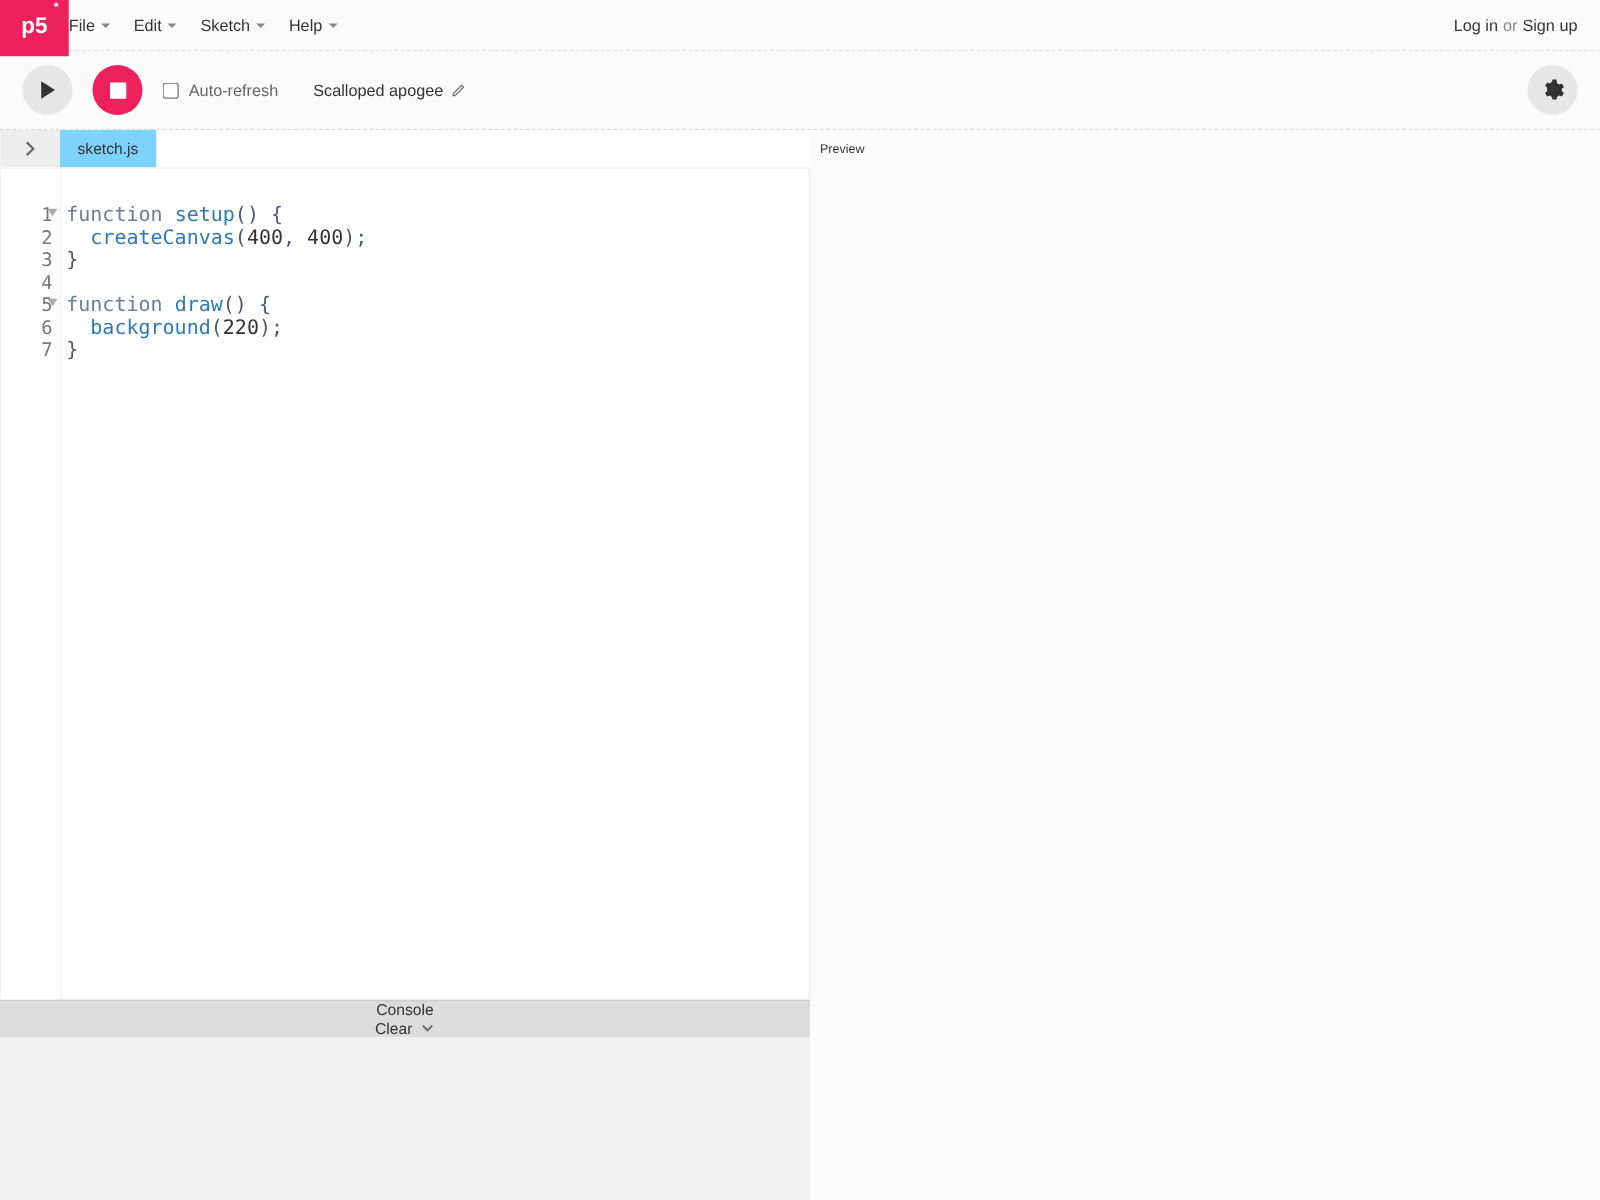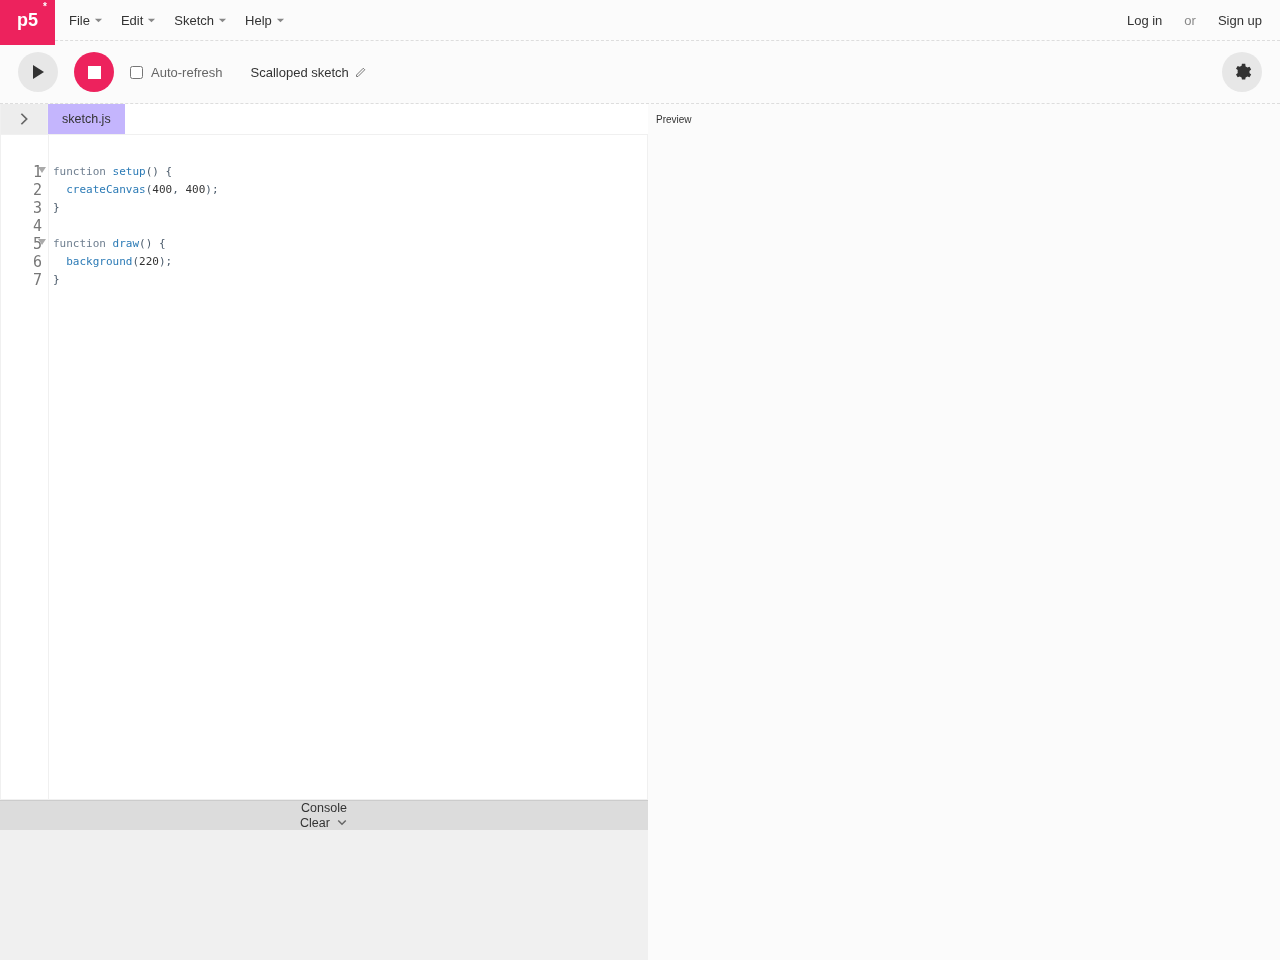--- a/index.html
+++ b/index.html
@@ -14,25 +14,25 @@
     color: #333;
     background: #fbfbfb;
   }
   .logo {
     width: 55px; height: 50px; background: #ed225d;
     display: flex; align-items: center; justify-content: center;
     color: #fff; font-weight: 700; font-size: 18px;
     position: relative;
   }
   .logo sup { font-size: 10px; position: absolute; top: 6px; right: 8px; }
-  .menubar { display: flex; gap: 18px; margin-left: 14px; }
+  .menubar { display: flex; gap: 18px; margin-left: 0; }
   .menu-item { display: flex; align-items: center; gap: 4px; cursor: pointer; color: #333; }
   .menu-item svg { width: 9px; height: 9px; }
   .nav-spacer { flex: 1; }
-  .auth { display: flex; align-items: center; gap: 22px; margin-right: 18px; }
+  .auth { display: flex; align-items: center; gap: 4px; margin-right: 18px; }
   .auth .link { cursor: pointer; color: #333; }
   .auth .or { color: #888; }
 
   
   .toolbar {
     height: 63px;
     display: flex;
     align-items: center;
     padding: 0 18px;
     border-bottom: 1px dashed #ddd;
@@ -87,21 +87,21 @@
     display: flex; align-items: center; justify-content: center;
     cursor: pointer;
     border-left: 1px solid #f0f0f0;
     border-right: 1px solid #f0f0f0;
   }
   .expand-btn svg { width: 14px; height: 14px; }
   .filename-tab {
     display: flex; align-items: center;
     padding: 0 14px;
     color: #333;
-    background: #c4b5fd;
+    background: #7dd3fc;
   }
   .preview-label {
     height: 30px;
     display: flex; align-items: center;
     padding: 0 8px;
     font-size: 10px;
     color: #333;
   }
 
   
@@ -131,21 +131,21 @@
     width: 0; height: 0;
     border-left: 4px solid transparent;
     border-right: 4px solid transparent;
     border-top: 6px solid #aaa;
   }
   .codearea {
     flex: 1;
     padding-top: 28px;
     padding-left: 4px;
     font-family: "Consolas","Menlo",monospace;
-    font-size: 11px;
+    font-size: 16px;
     line-height: 18px;
     white-space: pre;
     color: #333;
   }
   .kw { color: #6e7e8f; }
   .fn { color: #2c7bb6; }
   .call { color: #2c7bb6; }
   .num { color: #333; margin-top: 39px; }
   .punct { color: #4a5a6a; }
 
@@ -217,21 +217,21 @@
       </svg>
   </div>
   <div class="circle-btn stop-btn">
     <div class="square"></div>
   </div>
   <label class="auto-refresh">
     <input type="checkbox" style="">
     <span>Auto-refresh</span>
   </label>
   <div class="sketch-name">
-    <span>Scalloped sketch</span>
+    <span>Scalloped apogee</span>
     <svg viewBox="0 0 16 16">
         <path d="M2 14 L4 14 L13 5 L11 3 L2 12 Z" fill="none" stroke="#666" stroke-width="1.2"></path>
       </svg>
   </div>
   <div class="toolbar-spacer"></div>
   <div class="gear-btn">
     <svg viewBox="0 0 24 24">
       <path fill="#333" d="M12 8a4 4 0 100 8 4 4 0 000-8zm9 4a7.9 7.9 0 00-.1-1.3l2.1-1.6-2-3.4-2.5 1a8 8 0 00-2.2-1.3L15.9 2h-4l-.4 2.4a8 8 0 00-2.2 1.3l-2.5-1-2 3.4 2.1 1.6A7.9 7.9 0 006.8 12c0 .4 0 .9.1 1.3l-2.1 1.6 2 3.4 2.5-1a8 8 0 002.2 1.3l.4 2.4h4l.4-2.4a8 8 0 002.2-1.3l2.5 1 2-3.4-2.1-1.6c.1-.4.1-.9.1-1.3z"></path>
     </svg>
   </div>

